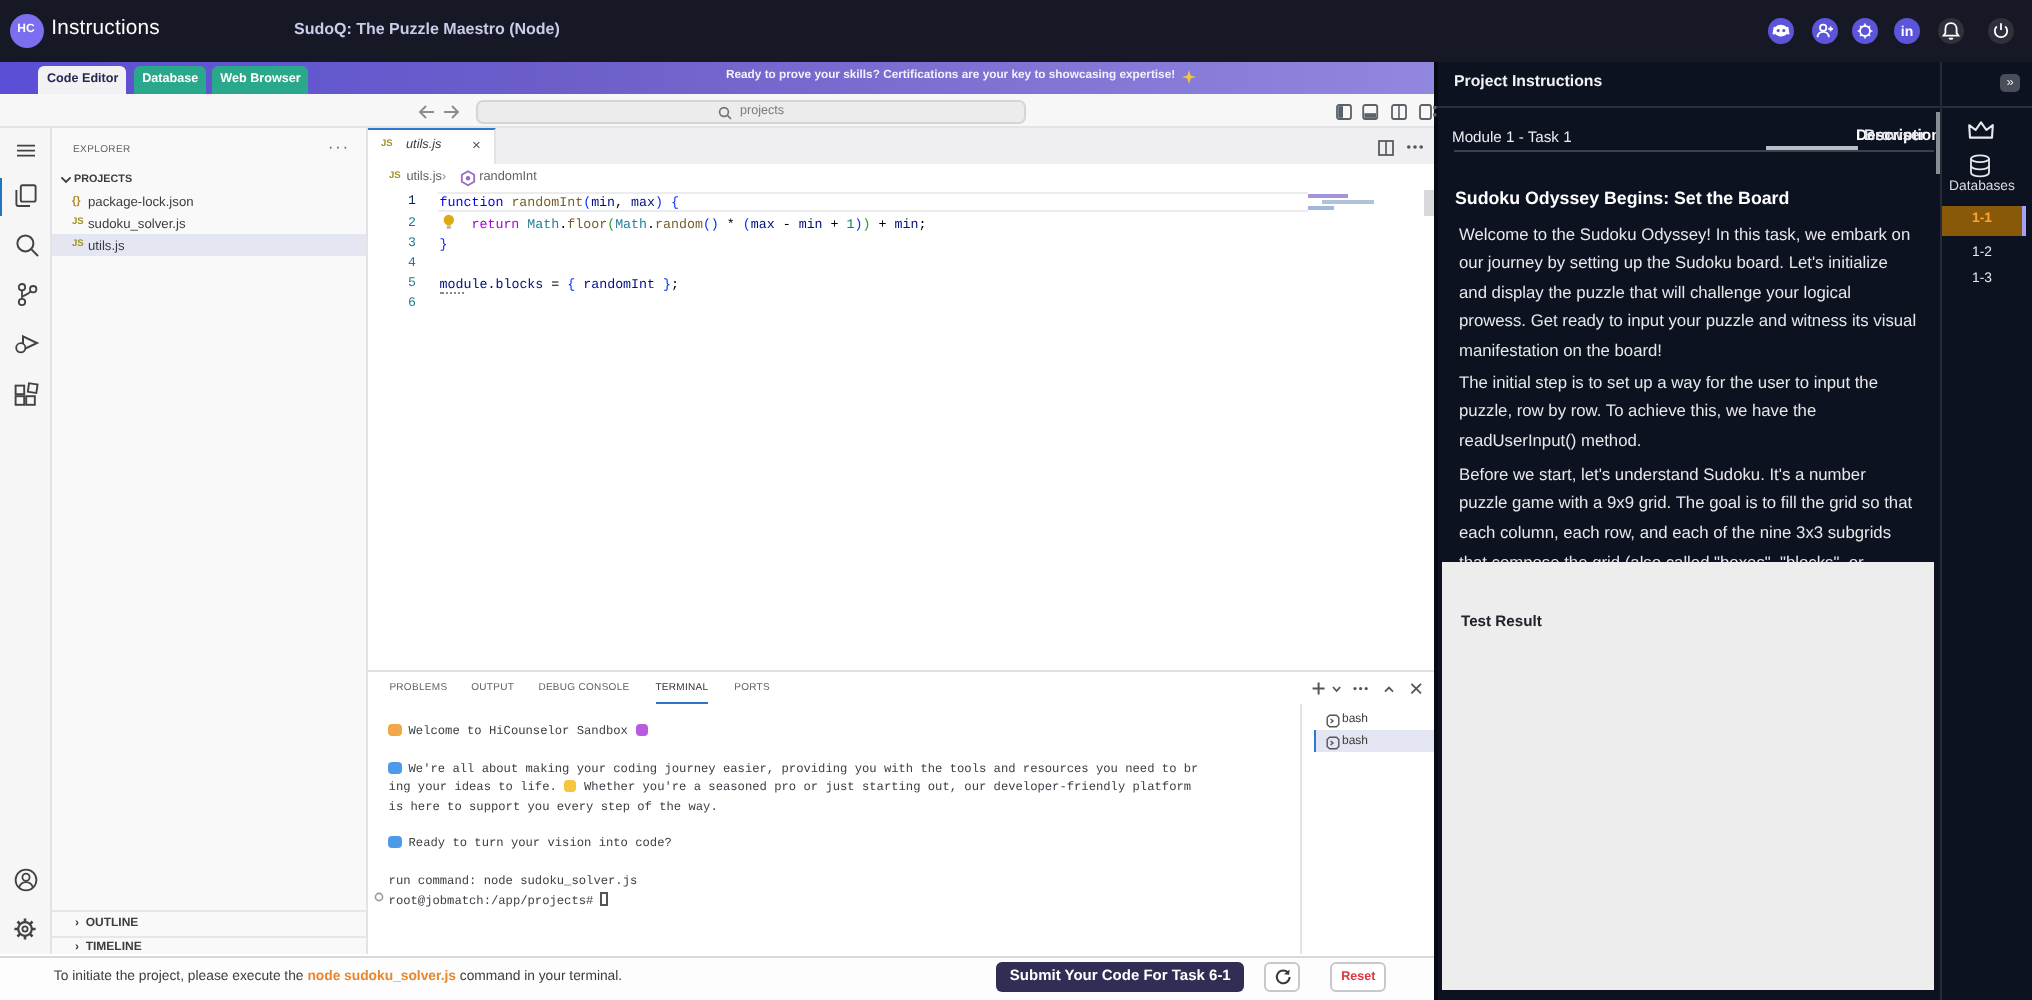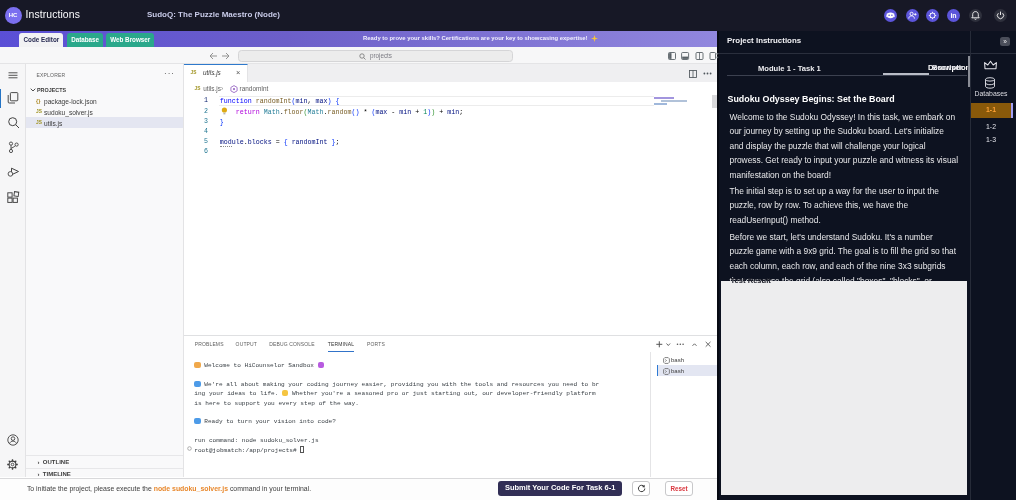--- a/index.html
+++ b/index.html
@@ -67,30 +67,30 @@
 #ftext { left:26.9px; top:485px; font-size:6.9px; color:#3c3c3c; }
 #submitbtn { left:497.9px; top:481.3px; width:124.5px; height:14.8px; background:#312e55; border-radius:3px; color:#fff; font-size:7.5px; font-weight:bold; text-align:center; line-height:14.8px; }
 #refbtn { left:631.5px; top:481.3px; width:18px; height:14.8px; background:#fff; border:1px solid #c8c8ca; border-radius:3px; }
 #resetbtn { left:665.4px; top:481.3px; width:27.5px; height:14.8px; background:#fff; border:1px solid #c8c8ca; border-radius:3px; color:#d9363e; font-size:6.3px; font-weight:bold; text-align:center; line-height:13.5px; }
 
 
 #rpanel { left:718px; top:31px; width:298px; height:469px; background:#0d1220; }
 #rphead { left:727px; top:35.8px; font-size:7.9px; font-weight:bold; color:#f2f2f5; }
 #collapse { left:1000.2px; top:36.7px; width:9.8px; height:9.8px; background:#4a4e5a; border-radius:2.5px; color:#f0f0f2; font-size:6.5px; text-align:center; line-height:9.3px; }
 #rphr1 { left:718px; top:53.2px; width:298px; height:1px; background:#2a2f3d; }
-#modrow { left:758px; top:63.6px; font-size:7.6px; font-weight:bold; color:#ededf0; }
+#modrow { left:726px; top:63.6px; font-size:7.6px; font-weight:normal; color:#ededf0; }
 #desctab { left:884px; top:63.4px; font-size:7.7px; font-weight:bold; color:#fff;padding-left:44px; }
 #soltab { left:932px; top:63.4px; font-size:7.7px; font-weight:bold; color:#e4e4ea; }
 #descline { left:882.5px; top:73px; width:46.5px; height:2px; background:#b9bdc7; }
 #rphr2 { left:727px; top:75px; width:240px; height:1px; background:#3c4150; }
 #rhead2 { left:727.5px; top:94px; font-size:8.9px; font-weight:bold; color:#fff; }
 .para { position:absolute; left:729.5px; font-size:8.4px; line-height:14.55px; color:#e8e8ea; }
 #rscroll { left:967.6px; top:55.5px; width:3.4px; height:31px; background:#8a8d96; }
 #testpanel { left:720.5px; top:281px; width:246.5px; height:214px; background:#ededee; }
-#testtxt { left:730.5px; top:276px; font-size:7.6px; font-weight:bold; color:#20222c; }
+#testtxt { left:730.5px; top:306px; font-size:7.6px; font-weight:bold; color:#20222c; }
 #rail { left:970px; top:31px; width:46px; height:469px; border-left:1px solid #262b38; }
 #dblabel { left:970px; top:89.5px; width:42px; text-align:center; font-size:6.9px; color:#dcdce2; }
 #task11 { left:971px; top:103.3px; width:42px; height:14.7px; background:#89590a; border-right:2.5px solid #a3a0f5; color:#ffa135; font-size:6.9px; font-weight:bold; text-align:center; line-height:14.7px; }
 .taskn { position:absolute; left:971px; width:40px; text-align:center; font-size:6.9px; color:#e6e6ec; }
 .emj { display:inline-block; width:6.3px; height:6px; border-radius:2px; vertical-align:-0.8px; }
 svg.abs { overflow:visible; }
 </style>
 </head>
 <body>
 

